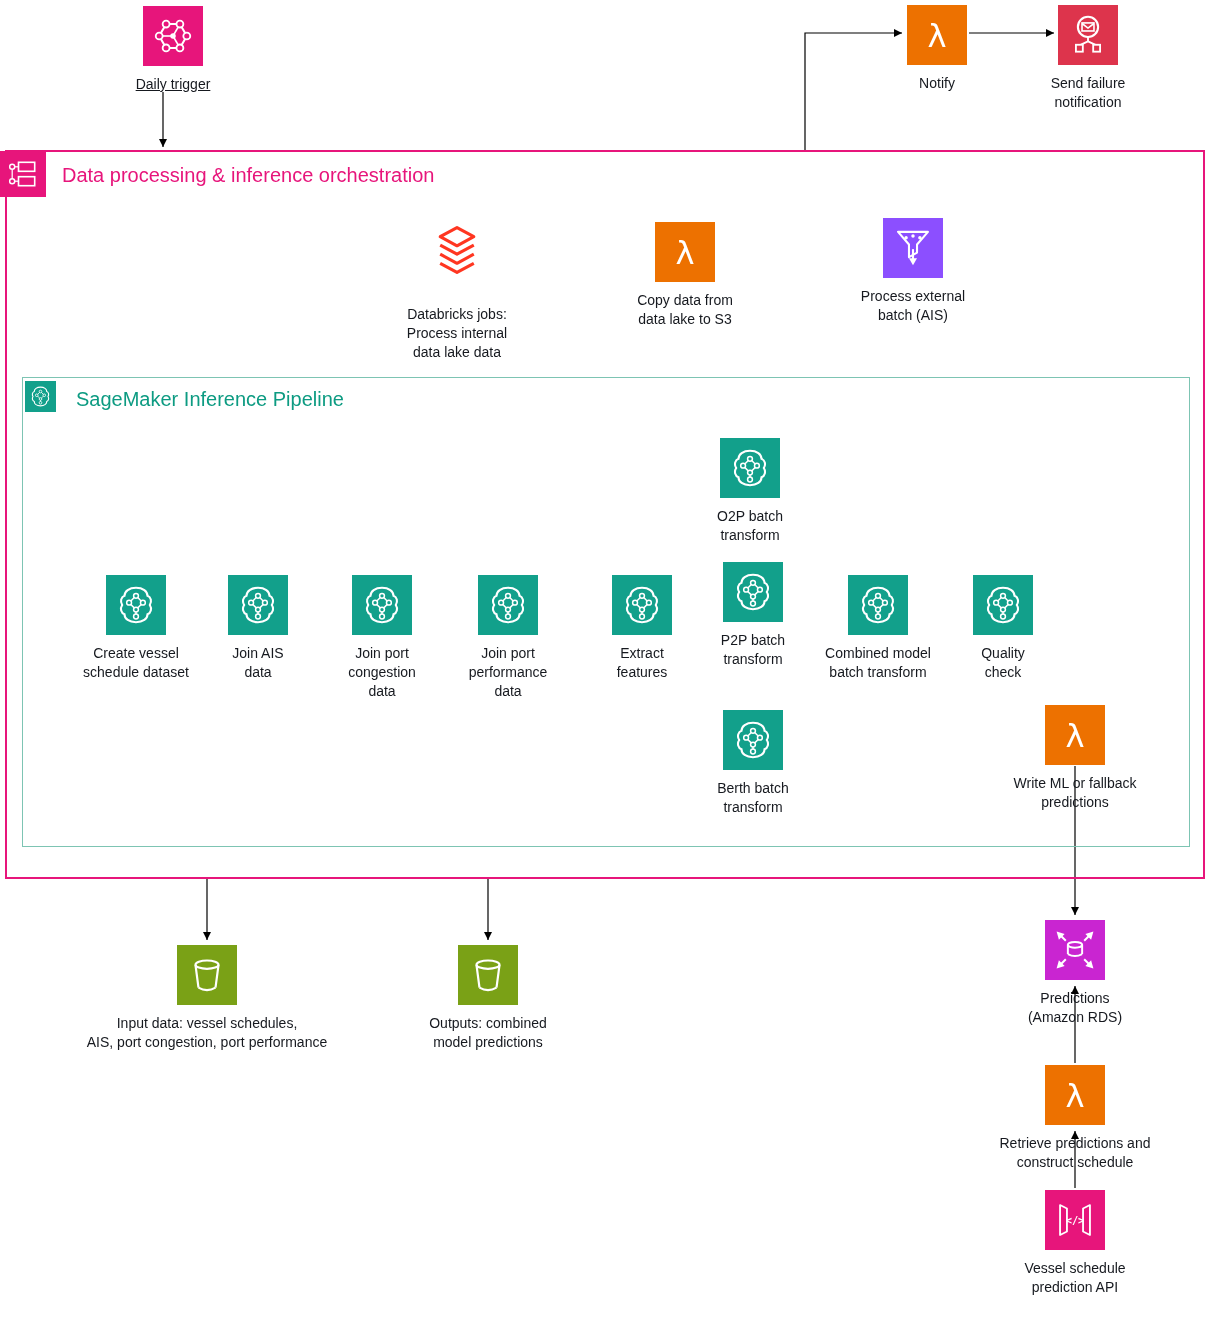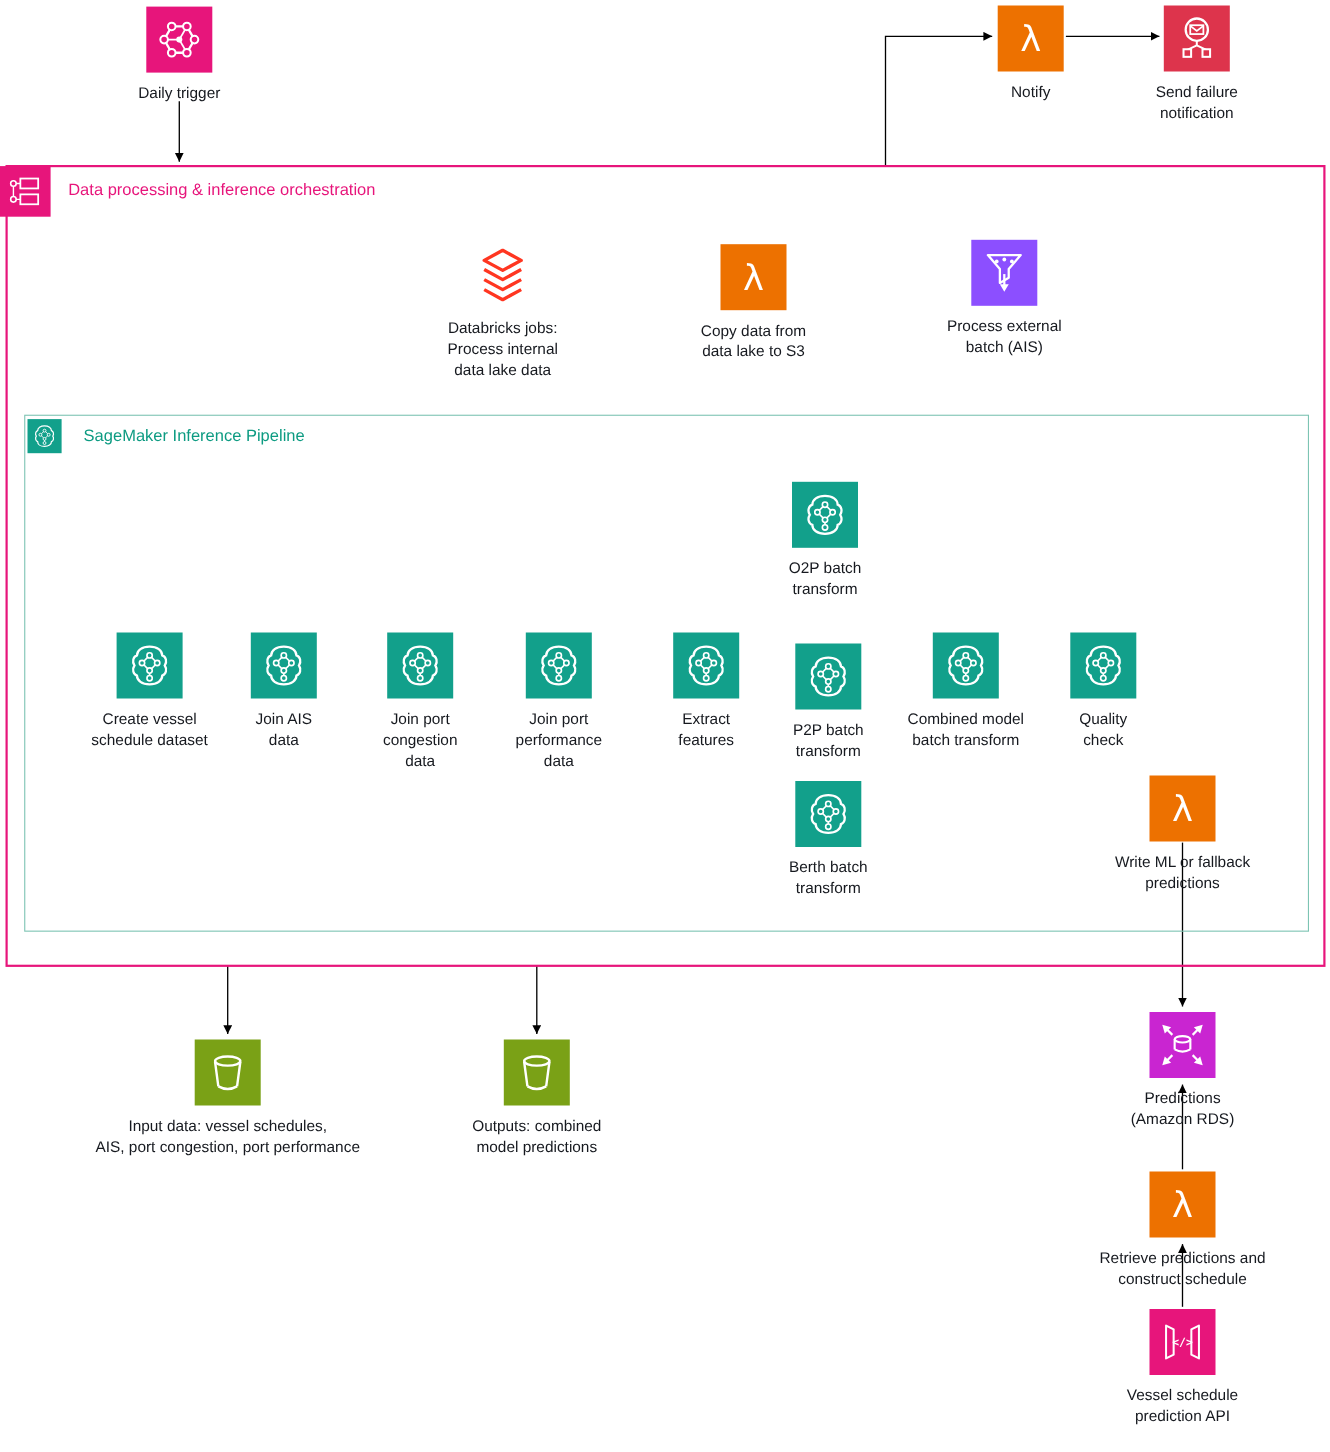--- a/index.html
+++ b/index.html
@@ -3,21 +3,21 @@
 <meta charset="utf-8">
 <style>
   html,body { margin:0; padding:0; background:#ffffff; }
   #canvas {
     position:relative; width:1209px; height:1320px;
     font-family:"Liberation Sans", sans-serif; color:#16191f;
     overflow:hidden; background:#ffffff;
   }
   .container-box { position:absolute; border:2px solid #E7157B; background:transparent; }
   .sm-box { position:absolute; border:1px solid #7dc4b3; background:transparent; }
-  .box-title { position:absolute; font-size:15px; white-space:nowrap; }
+  .box-title { position:absolute; font-size:20px; white-space:nowrap; }
   .title-pink { color:#E7157B; }
   .title-teal { color:#0d9b82; }
   .corner-icon { position:absolute; display:flex; align-items:center; justify-content:center; }
   .node { position:absolute; display:flex; flex-direction:column; align-items:center; }
   .icon { width:60px; height:60px; display:flex; align-items:center; justify-content:center; flex:0 0 auto; }
   .icon svg { width:46px; height:46px; }
   .icon-plain svg { width:56px; height:56px; }
   .bg-pink   { background:#E7157B; }
   .bg-orange { background:#ED7100; }
   .bg-red    { background:#DD344C; }
@@ -149,21 +149,21 @@
   <div class="box-title title-pink" style="left:62px; top:164px;">Data processing &amp; inference orchestration</div>
 
   <div class="sm-box" style="left:22px; top:377px; width:1166px; height:468px;"></div>
   <div class="corner-icon bg-teal" style="left:25px; top:381px; width:31px; height:31px;">
     <svg width="25" height="25">
         <use href="#sym-brain"></use>
       </svg>
   </div>
   <div class="box-title title-teal" style="left:66px; top:388px;margin-left:10px;">SageMaker Inference Pipeline</div>
 
-  <div class="node" style="left:63px; top:6px; width:200px;">
+  <div class="node" style="left:73px; top:6px; width:200px;text-decoration:underline;">
     <div class="icon bg-pink">
         <svg>
           <use href="#sym-hexnet"></use>
         </svg>
       </div>
     <div class="label">Daily trigger</div>
   </div>
 
   <div class="node" style="left:837px; top:5px; width:200px;">
     <div class="icon bg-orange">
@@ -177,21 +177,21 @@
   <div class="node" style="left:988px; top:5px; width:200px;">
     <div class="icon bg-red">
         <svg>
           <use href="#sym-mail"></use>
         </svg>
       </div>
     <div class="label">Send failure
 notification</div>
   </div>
 
-  <div class="node" style="left:337px; top:220px; width:240px;">
+  <div class="node" style="left:337px; top:220px; width:240px;gap:16px;">
     <div class="icon bg-none icon-plain">
         <svg>
           <use href="#sym-databricks"></use>
         </svg>
       </div>
     <div class="label">Databricks jobs:
 Process internal
 data lake data</div>
   </div>
 
@@ -271,21 +271,21 @@
   <div class="node" style="left:572px; top:575px; width:140px;align-items:center;">
     <div class="icon bg-teal">
         <svg>
           <use href="#sym-brain"></use>
         </svg>
       </div>
     <div class="label">Extract
 features</div>
   </div>
 
-  <div class="node" style="left:678px; top:585px; width:150px;">
+  <div class="node" style="left:678px; top:562px; width:150px;">
     <div class="icon bg-teal">
         <svg>
           <use href="#sym-brain"></use>
         </svg>
       </div>
     <div class="label">P2P batch
 transform</div>
   </div>
 
   <div class="node" style="left:788px; top:575px; width:180px;">

